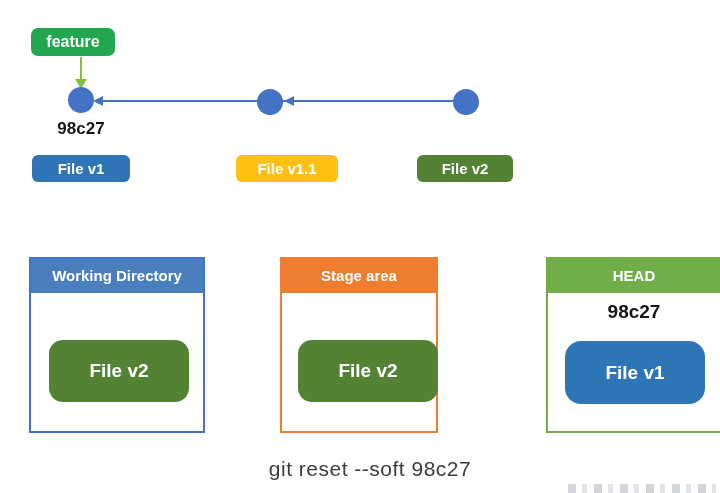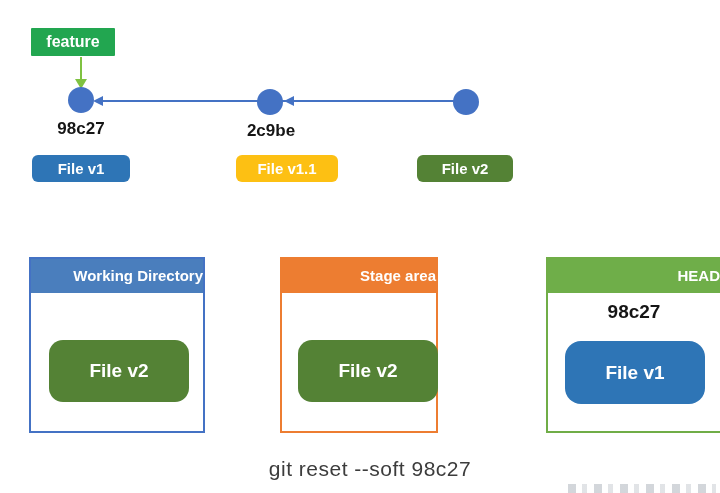--- a/index.html
+++ b/index.html
@@ -5,21 +5,21 @@
   html,body{margin:0;padding:0;background:#fff;}
   .stage{
     position:relative;width:720px;height:493px;background:#ffffff;
     font-family:"Liberation Sans",sans-serif;overflow:hidden;
   }
   .abs{position:absolute;}
 
   
   .branch-label{
     left:31px;top:28px;width:84px;height:28px;background:#22a650;color:#fff;
-    font-size:16px;font-weight:bold;text-align:center;line-height:28px;border-radius:1px;
+    font-size:16px;font-weight:bold;text-align:center;line-height:28px;border-radius:7px;
   }
   .branch-arrow-line{left:80px;top:57px;width:2px;height:23px;background:#7fc241;}
   .branch-arrow-head{
     left:75px;top:79px;width:0;height:0;
     border-left:6px solid transparent;border-right:6px solid transparent;
     border-top:10px solid #7fc241;
   }
 
   
   .edge{left:95px;top:100px;width:371px;height:2px;background:#4472c4;}
@@ -47,21 +47,21 @@
   .badge.b2{left:236px;width:102px;background:#fdc013;}
   .badge.b3{left:417px;width:96px;background:#548235;}
 
   
   .area{top:257px;height:176px;background:#fff;box-sizing:border-box;border:2px solid;}
   .area.a1{left:29px;width:176px;border-color:#4472c4;}
   .area.a2{left:280px;width:158px;border-color:#ed7d31;}
   .area.a3{left:546px;width:176px;border-color:#70ad47;}
   .area-header{
     position:absolute;left:0;top:0;width:100%;height:34px;line-height:34px;
-    color:#fff;font-size:15px;font-weight:bold;text-align:right;
+    color:#fff;font-size:15px;font-weight:bold;text-align:center;
   }
   .area.a1 .area-header{background:#4a7ebd;}
   .area.a2 .area-header{background:#ed7d31;}
   .area.a3 .area-header{background:#6fae49;}
   .file-btn{
     position:absolute;color:#fff;font-weight:bold;font-size:19px;text-align:center;
   }
   .area.a1 .file-btn{left:18px;top:81px;width:140px;height:62px;line-height:62px;border-radius:14px;background:#548235;}
   .area.a2 .file-btn{left:16px;top:81px;width:140px;height:62px;line-height:62px;border-radius:14px;background:#548235;}
   .area.a3 .file-btn{left:17px;top:82px;width:140px;height:63px;line-height:63px;border-radius:16px;background:#2e75b6;}
@@ -92,21 +92,20 @@
 
   <div class="abs edge"></div>
   <div class="abs edge-head h1"></div>
   <div class="abs edge-head h2"></div>
 
   <div class="abs node n1"></div>
   <div class="abs node n2"></div>
   <div class="abs node n3"></div>
 
   <div class="abs hash c1">98c27</div>
-  <div class="abs hash c2">2c9be</div>
 
   <div class="abs badge b1">File v1</div>
   <div class="abs badge b2">File v1.1</div>
   <div class="abs badge b3">File v2</div>
 
   <div class="abs area a1">
     <div class="area-header">Working Directory</div>
     <div class="file-btn">File v2</div>
   </div>
 

